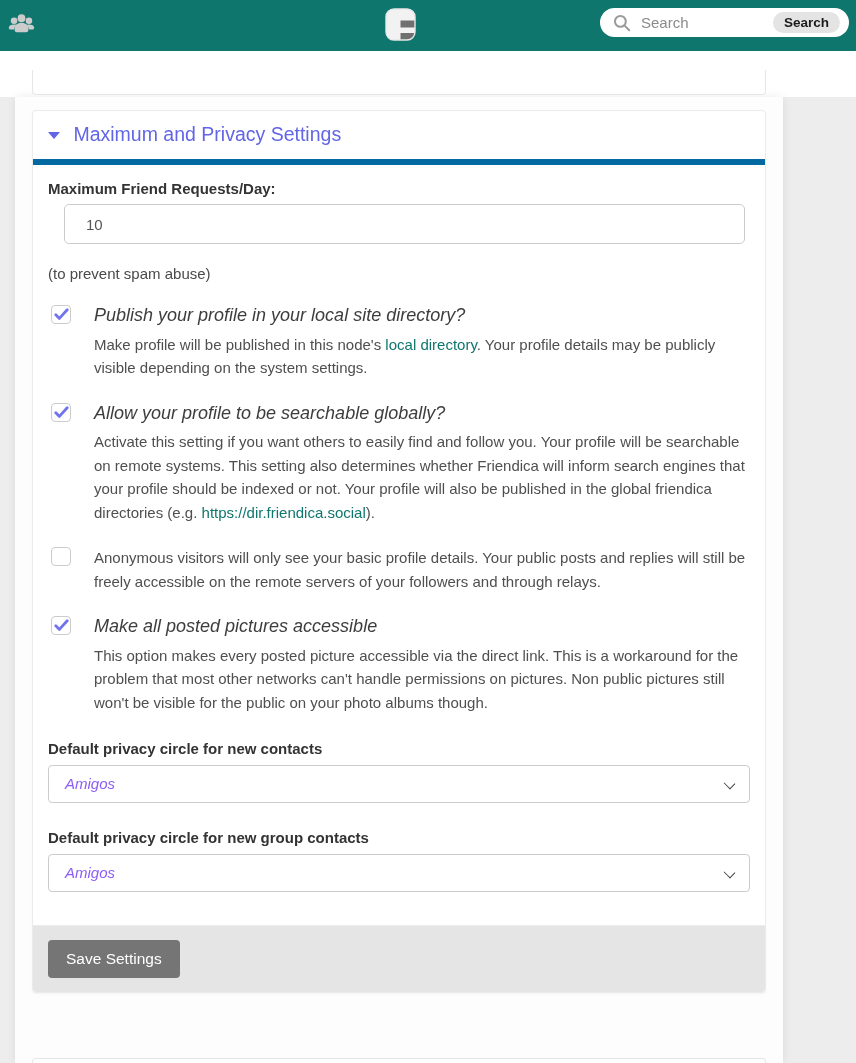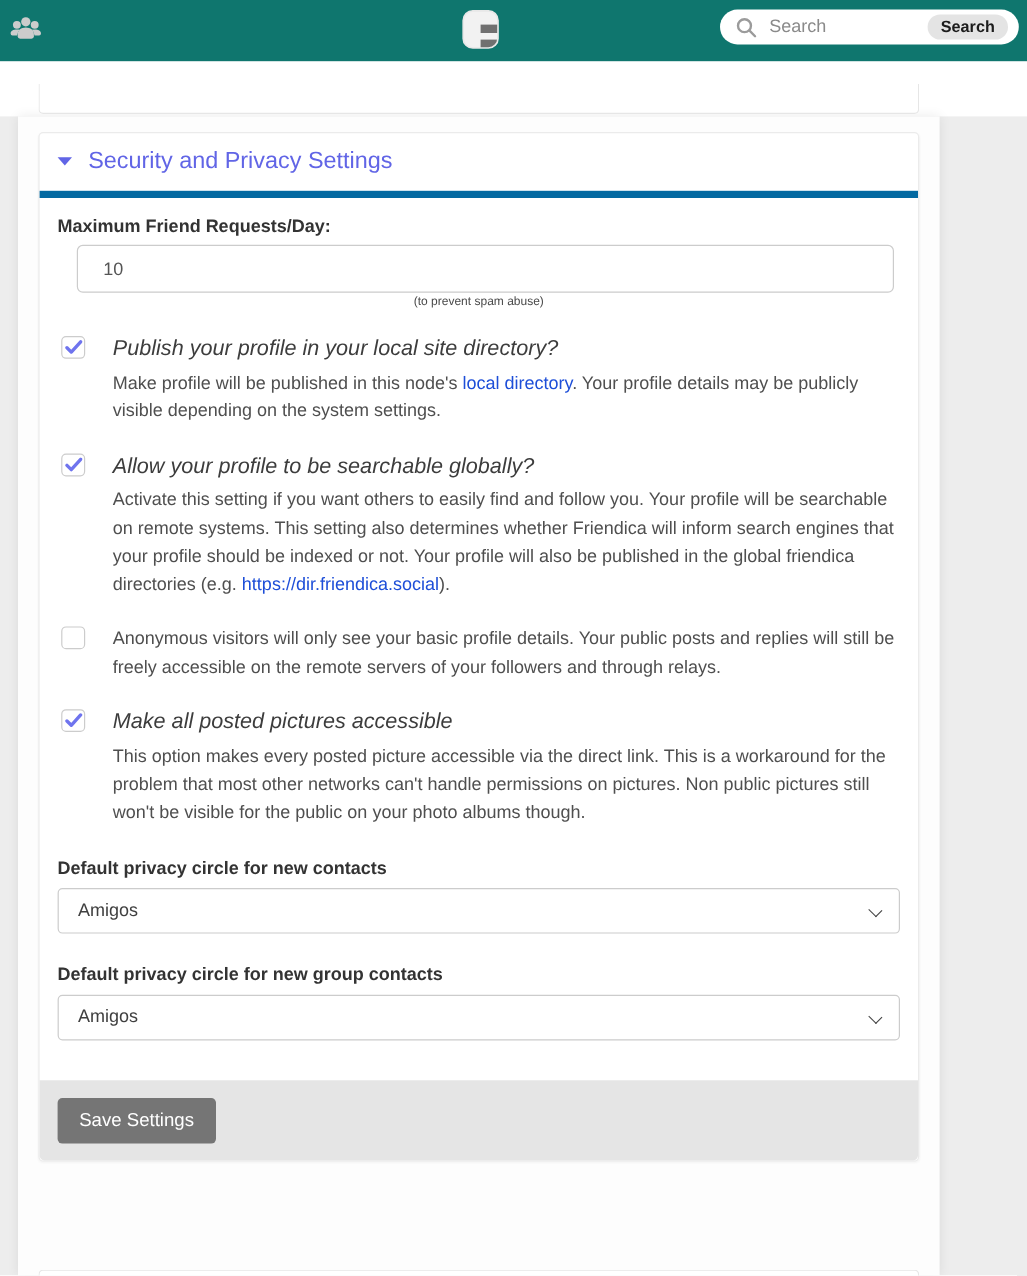--- a/index.html
+++ b/index.html
@@ -45,35 +45,35 @@
                 margin-right:9px; position:relative; top:-2px; }
   .panel-body { border-top:6px solid #0369a1; padding:15px 15px 33px 15px; }
   .panel-footer { background:#e5e5e5; border-top:1px solid #ececec; padding:14px 15px;
                   border-radius:0 0 4px 4px; }
   
   .field-label { font-weight:700; color:#333; font-size:15px; margin-bottom:7px; }
   .text-input { display:block; width:calc(100% - 21px); margin-left:16px; height:40px;
                 border:1px solid #ccc; border-radius:5px; font-size:15px; color:#555;
                 padding:0 16px 0 21px; outline:none; background:#fff;
                 font-family:"Liberation Sans","DejaVu Sans",sans-serif; }
-  .field-help { font-size:10px; color:#4a4a4a; margin-top:2px;text-align:center; }
+  .field-help { font-size:15px; color:#4a4a4a; margin-top:21px; }
   .cb-group { position:relative; padding-left:46px; margin-top:22px; }
   .cb-box { position:absolute; left:3px; top:1px; width:20px; height:19px; background:#fff;
             border:1px solid #ccc; border-radius:4px; cursor:pointer;
             display:flex; align-items:center; justify-content:center; }
   .cb-box .tick { display:none; }
   .cb-box.checked .tick { display:block; }
   .cb-label { font-size:18px; color:#3d3d3d; line-height:23.5px; cursor:pointer;font-style:italic; }
   .cb-help { font-size:15px; color:#4f4f4f; line-height:23.5px; margin-top:5px; }
-  a.inline-link { color:#1d4ed8; text-decoration:none; cursor:pointer;text-align:right; }
+  a.inline-link { color:#0f766e; text-decoration:none; cursor:pointer;text-align:right; }
   .select-group { margin-top:26px; }
   .select-group + .select-group { margin-top:26px; }
   .select-box { position:relative; width:100%; height:38px; border:1px solid #ccc; border-radius:4px;
-                background:#fff; font-size:15px; color:#404040; line-height:36px; padding:0 20px 0 16px;
-                cursor:pointer; margin-top:8px; }
+                background:#fff; font-size:15px; color:#8b5cf6; line-height:36px; padding:0 20px 0 16px;
+                cursor:pointer; margin-top:8px;font-style:italic; }
   .chevron { position:absolute; right:15px; top:13px; width:9px; height:9px;
              border-right:1.6px solid #444; border-bottom:1.6px solid #444;
              transform:rotate(45deg) scale(1,0.85); }
   .save-btn { background:#757575; color:#fff; border:none; border-radius:4px; font-size:15.5px;
               padding:10px 18px; cursor:pointer; font-family:"Liberation Sans","DejaVu Sans",sans-serif; }
 </style>
 </head>
 <body>
 
 <div class="page-grey"></div>
@@ -118,21 +118,21 @@
     </span>
     <input type="text" placeholder="Search" style="">
     <button class="search-btn">Search</button>
   </div>
 </div>
 
 <div class="panel">
 
   <div class="panel-header">
     <span class="caret-down"></span>
-    <h2 class="panel-title">Security and Privacy Settings</h2>
+    <h2 class="panel-title">Maximum and Privacy Settings</h2>
   </div>
 
   <div class="panel-body">
 
     <div>
       <div class="field-label">Maximum Friend Requests/Day:</div>
       <input class="text-input" type="text" value="10" style="">
       <div class="field-help">(to prevent spam abuse)</div>
     </div>
 

